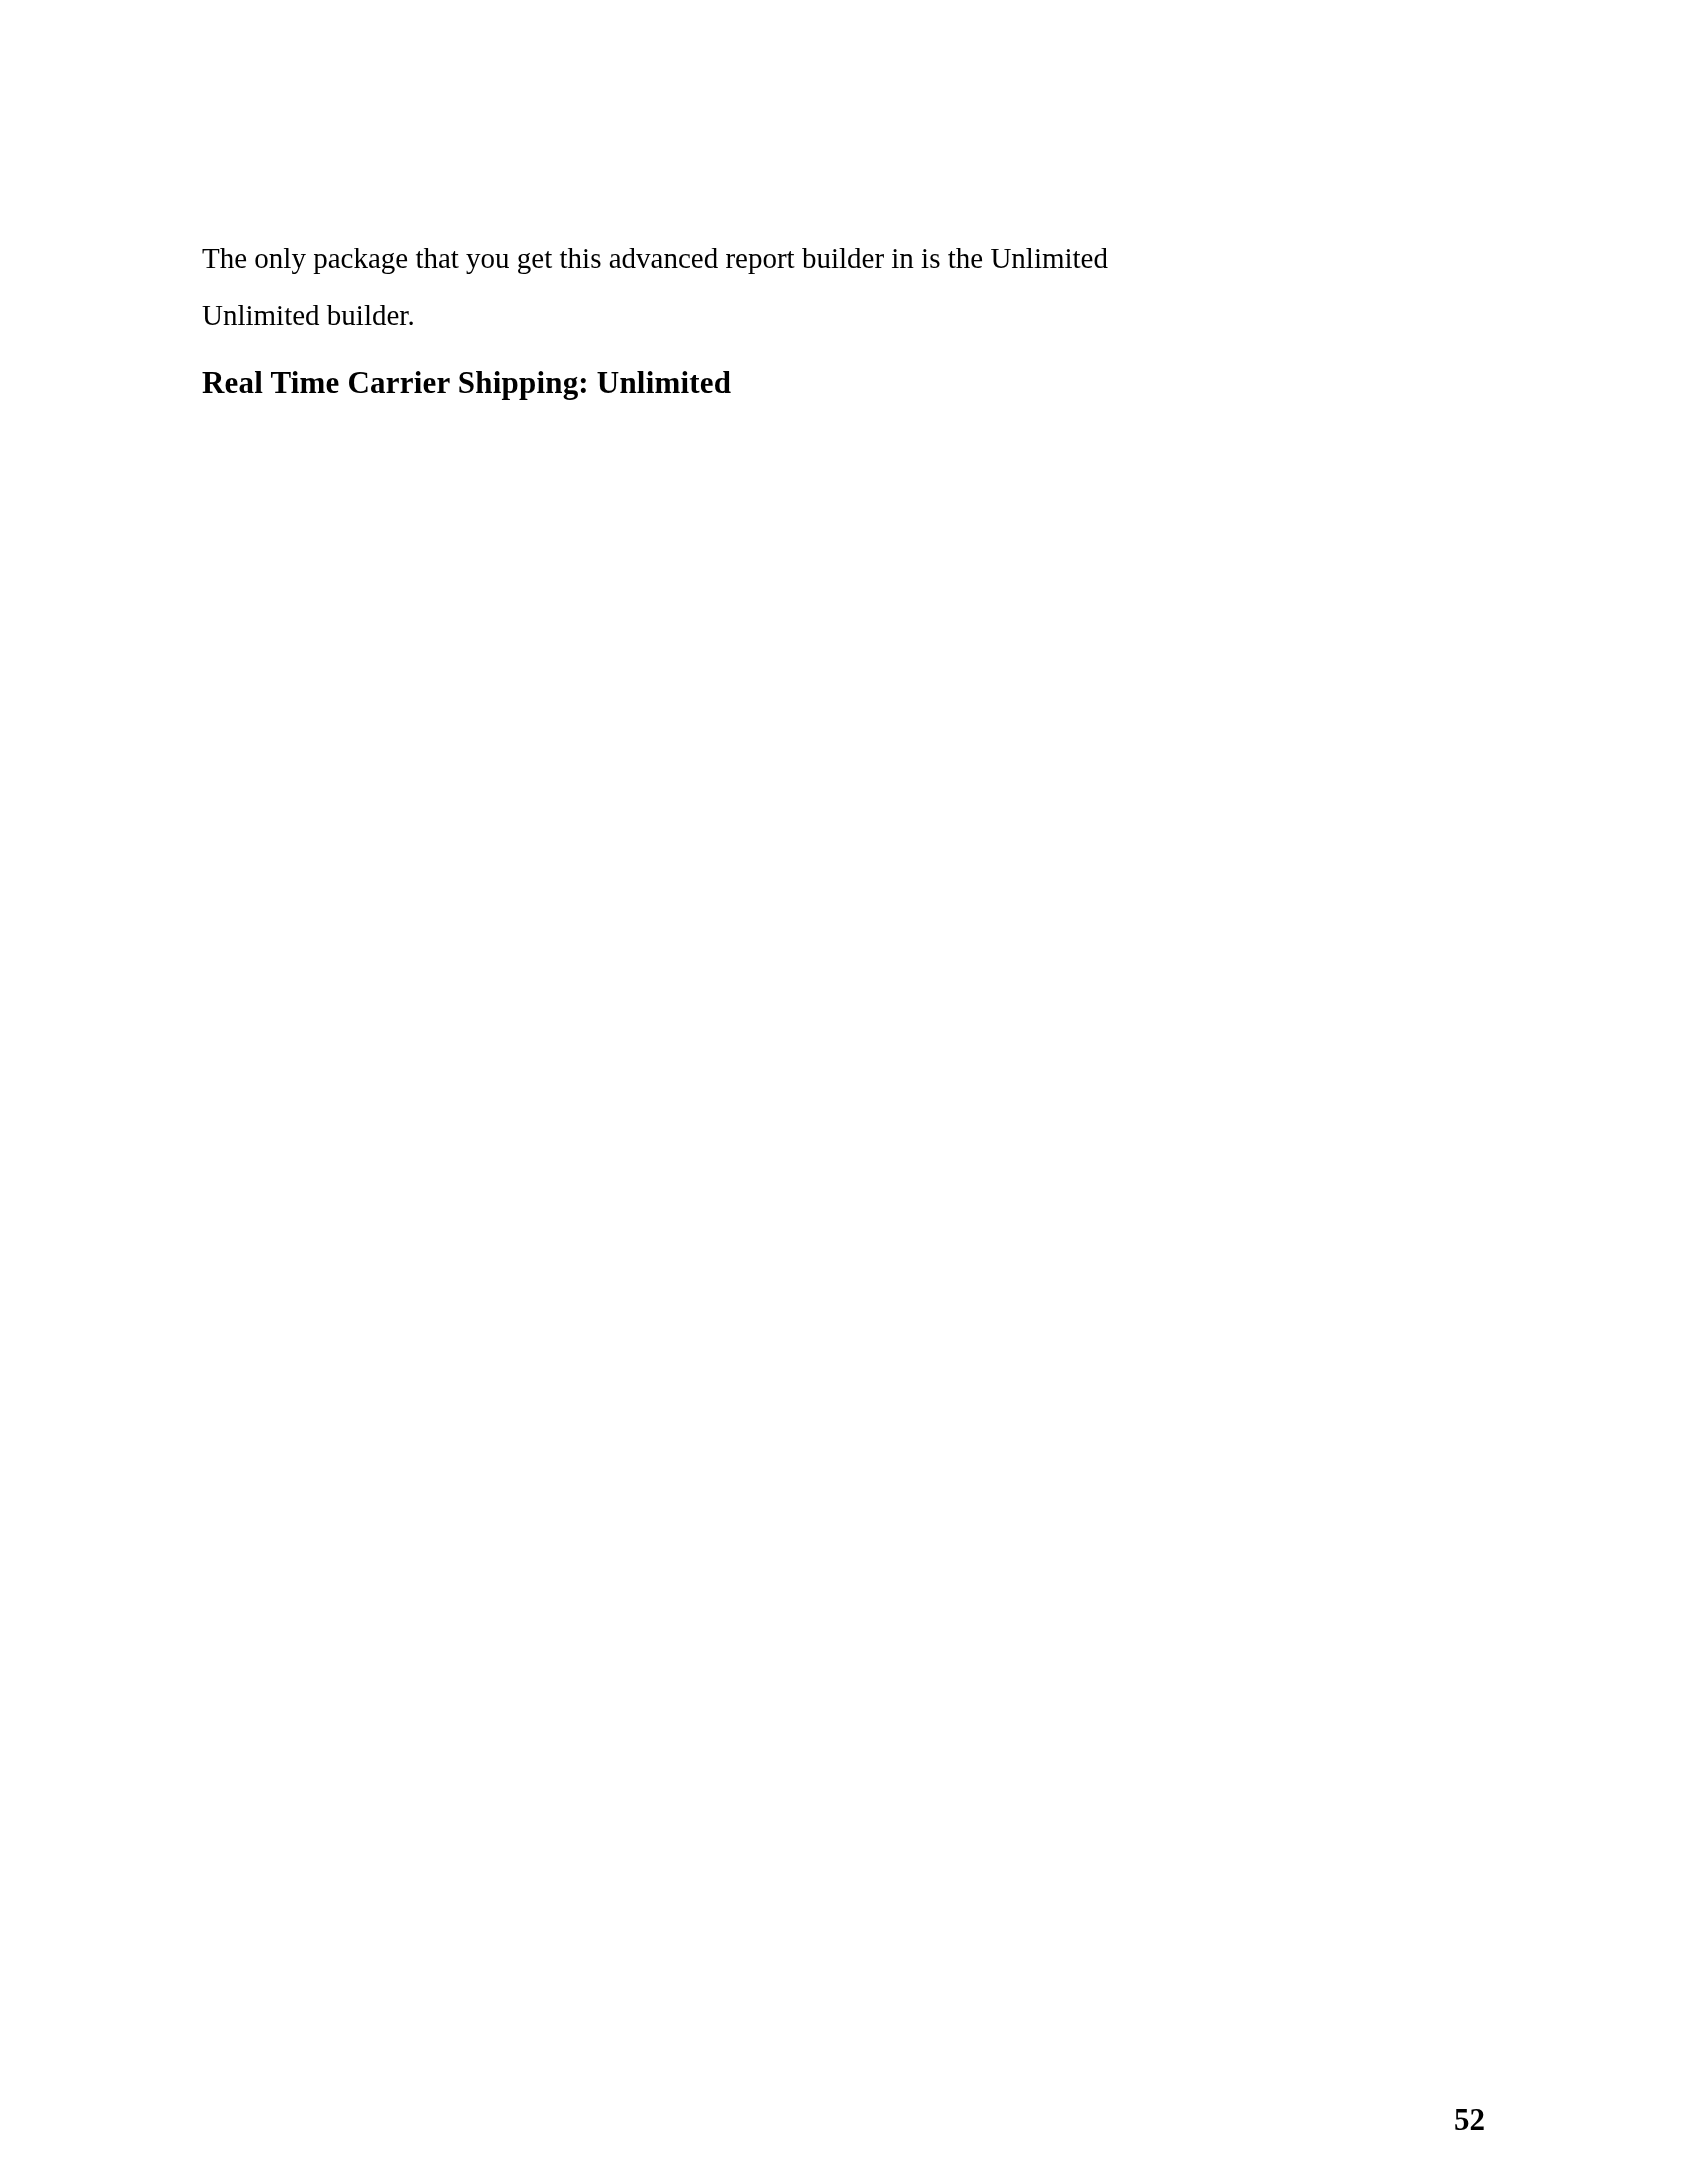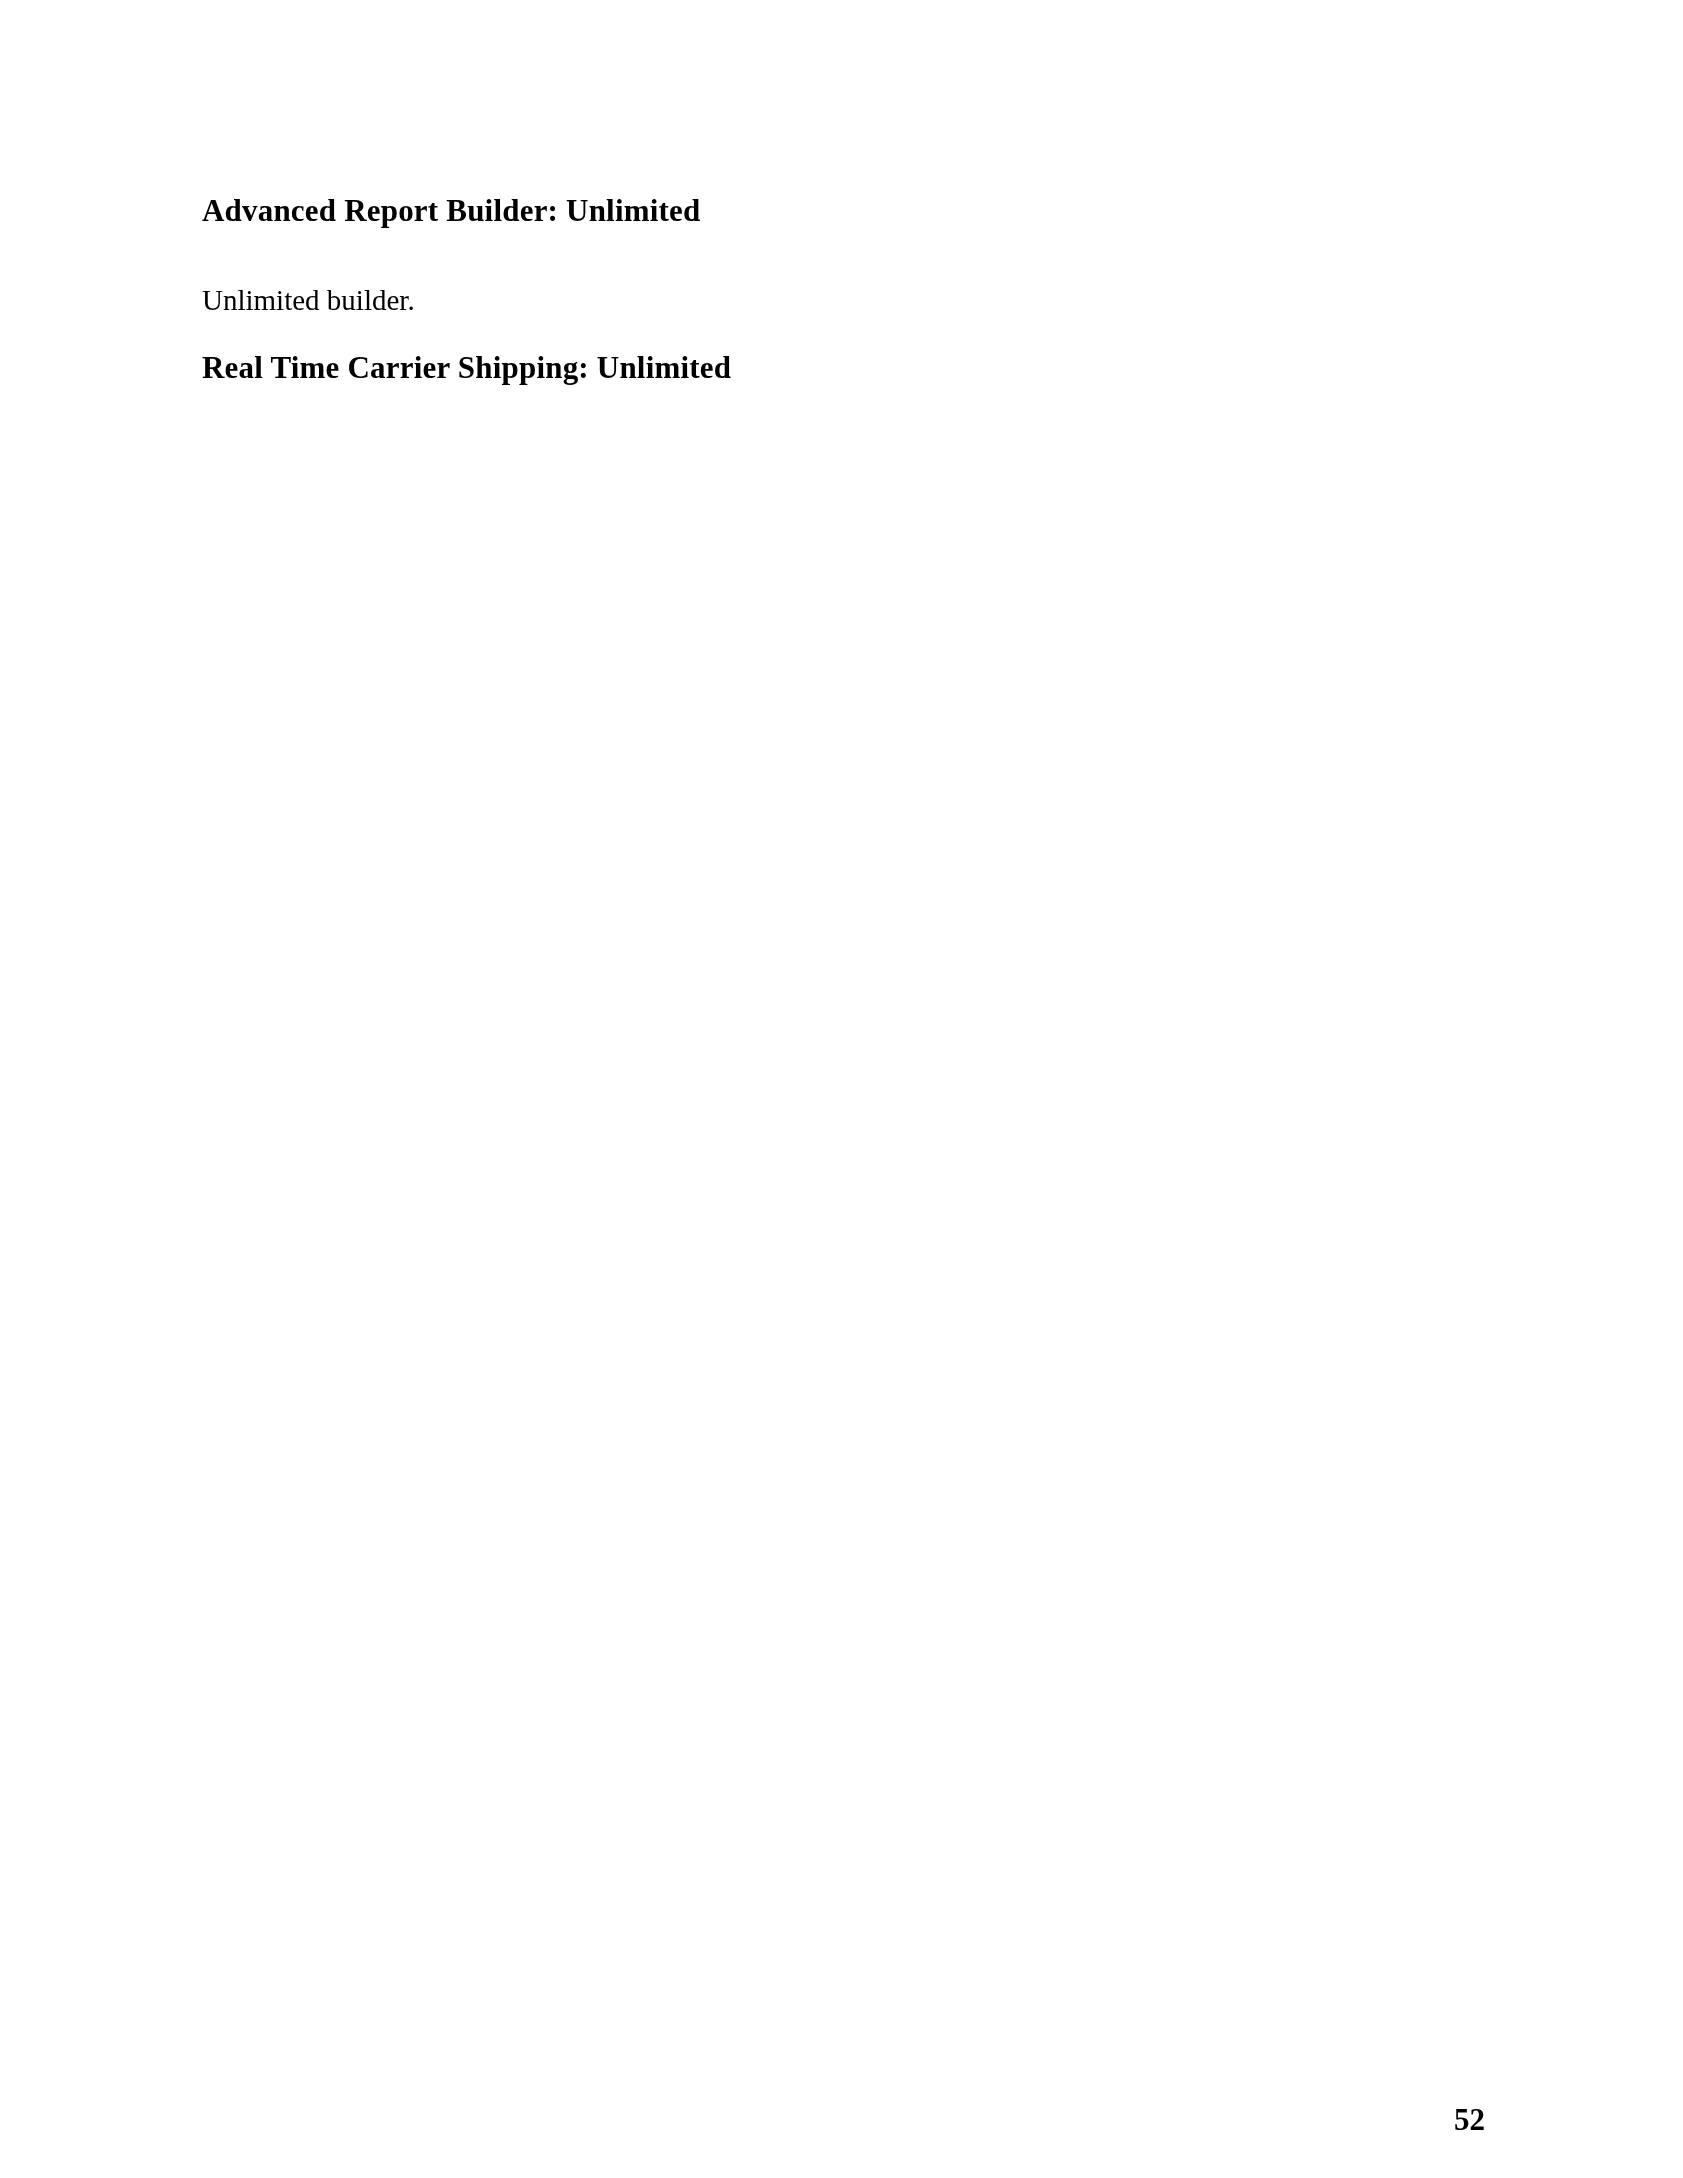--- a/index.html
+++ b/index.html
@@ -53,23 +53,23 @@
     text-align: left;
     font-weight: bold;
   }
 </style>
 </head>
 <body>
 
 <div class="page">
   <div class="content">
 
-    <h2 class="section-heading">Advanced Report Builder: Unlimited</h2>
 
     <div class="paragraph">
+      <div class="para-line">The only package that you get this advanced report builder in is the Unlimited</div>
       <div class="para-line">Unlimited builder.</div>
     </div>
 
     <h2 class="section-heading second">Real Time Carrier Shipping: Unlimited</h2>
 
 
   </div>
 
   <div class="page-number">52</div>
 </div>

